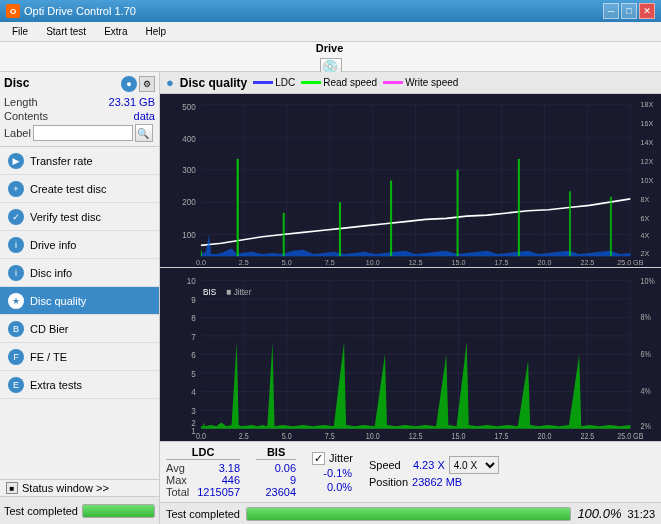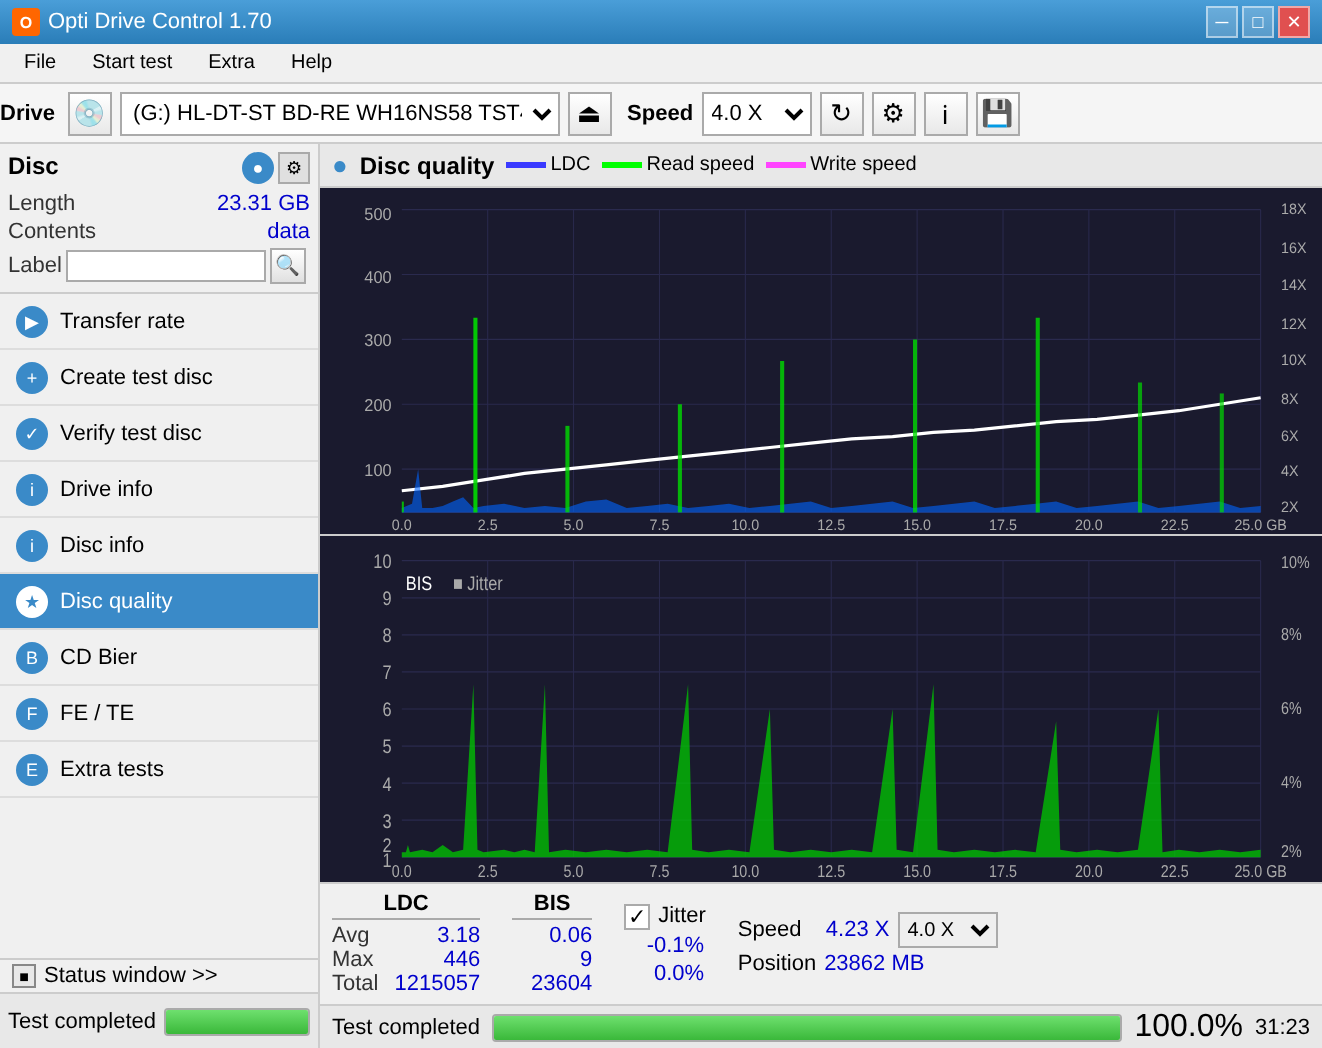--- a/index.html
+++ b/index.html
@@ -31,22 +31,23 @@
       gap: 2px;
     }
     .menu-item { padding: 2px 8px; cursor: pointer; font-size: 10px; text-align: right; }
 
     .toolbar {
       background: #f5f5f5;
       border-bottom: 1px solid #ccc;
       height: 30px;
       display: flex;
       align-items: center;
-      padding: 0 0;
+      padding: 0 16px;
       gap: 4px;
+      flex-direction: column;
     }
     .toolbar-label { font-weight: bold; font-size: 11px; margin-right: 2px; }
     .drive-select {
       height: 22px;
       border: 1px solid #aaa;
       background: white;
       font-size: 11px;
       padding: 0 2px;
       width: 220px;
     }
@@ -539,18 +540,18 @@
 
 
       </div>
     </div>
 
     <div style="height:22px; background:#e8e8e8; border-top:1px solid #ccc; display:flex; align-items:center; padding:0 6px; gap:6px;">
       <span style="font-size:11px;">Test completed</span>
       <div style="flex:1; height:14px; background:#d0d0d0; border:1px solid #aaa; border-radius:2px; overflow:hidden;">
         <div style="height:100%; background:linear-gradient(to bottom, #6ee06e, #3ab83a); width:100%;"></div>
       </div>
-      <span style="font-size:16px;">100.0%</span>
+      <span style="font-size:13px;font-style:italic;">100.0%</span>
       <span style="font-size:11px;">31:23</span>
     </div>
 
   </div>
 </div>
 
 </body></html>

